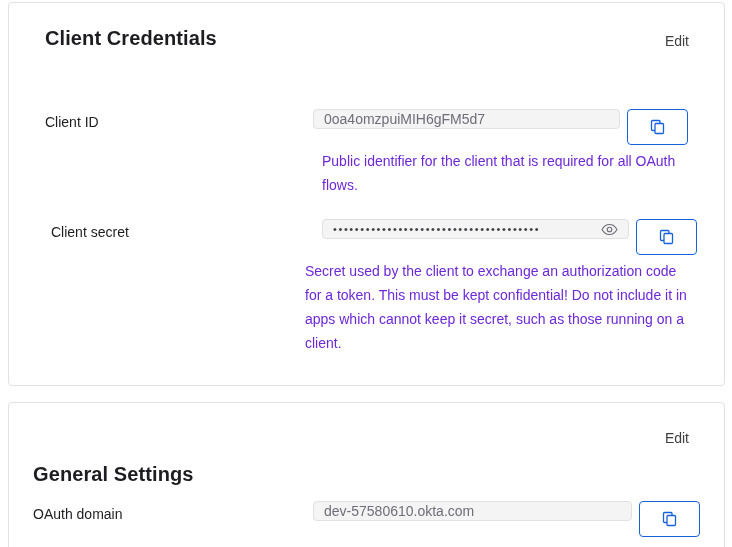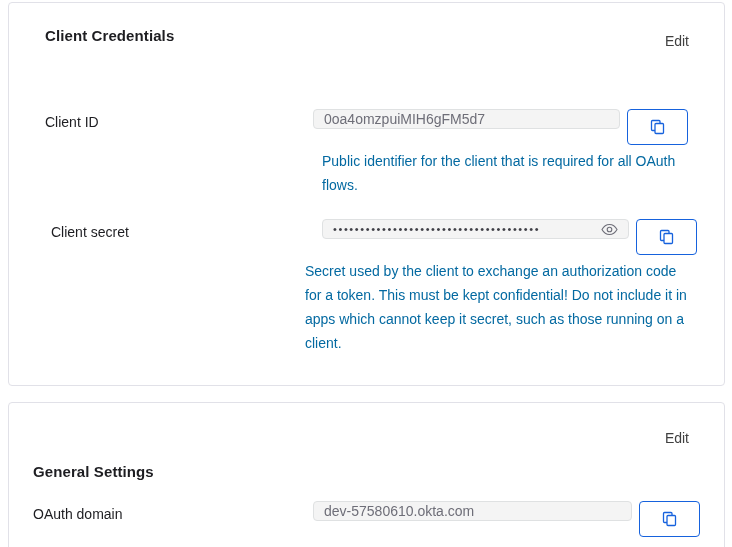--- a/index.html
+++ b/index.html
@@ -48,21 +48,21 @@
 
   .card-header {
     position: relative;
     height: 62px;
   }
 
   .card-title {
     position: absolute;
     left: 36px;
     top: 24px;
-    font-size: 15px;
+    font-size: 20px;
     font-weight: bold;
     color: #1d1d21;
     letter-spacing: 0.1px;
   }
   .card-title-general {
     left: 24px;
     top: 20px;
     margin-top: 40px;
   }
 
@@ -154,21 +154,21 @@
     display: flex;
     align-items: center;
     justify-content: center;
     cursor: pointer;
   }
 
   .help-text {
     position: absolute;
     font-size: 14px;
     line-height: 24px;
-    color: #0369a1;
+    color: #6d28d9;
   }
 
   svg { display: block; }
 </style>
 </head>
 <body>
 
 <div class="page">
 
   <section class="card card-credentials">

